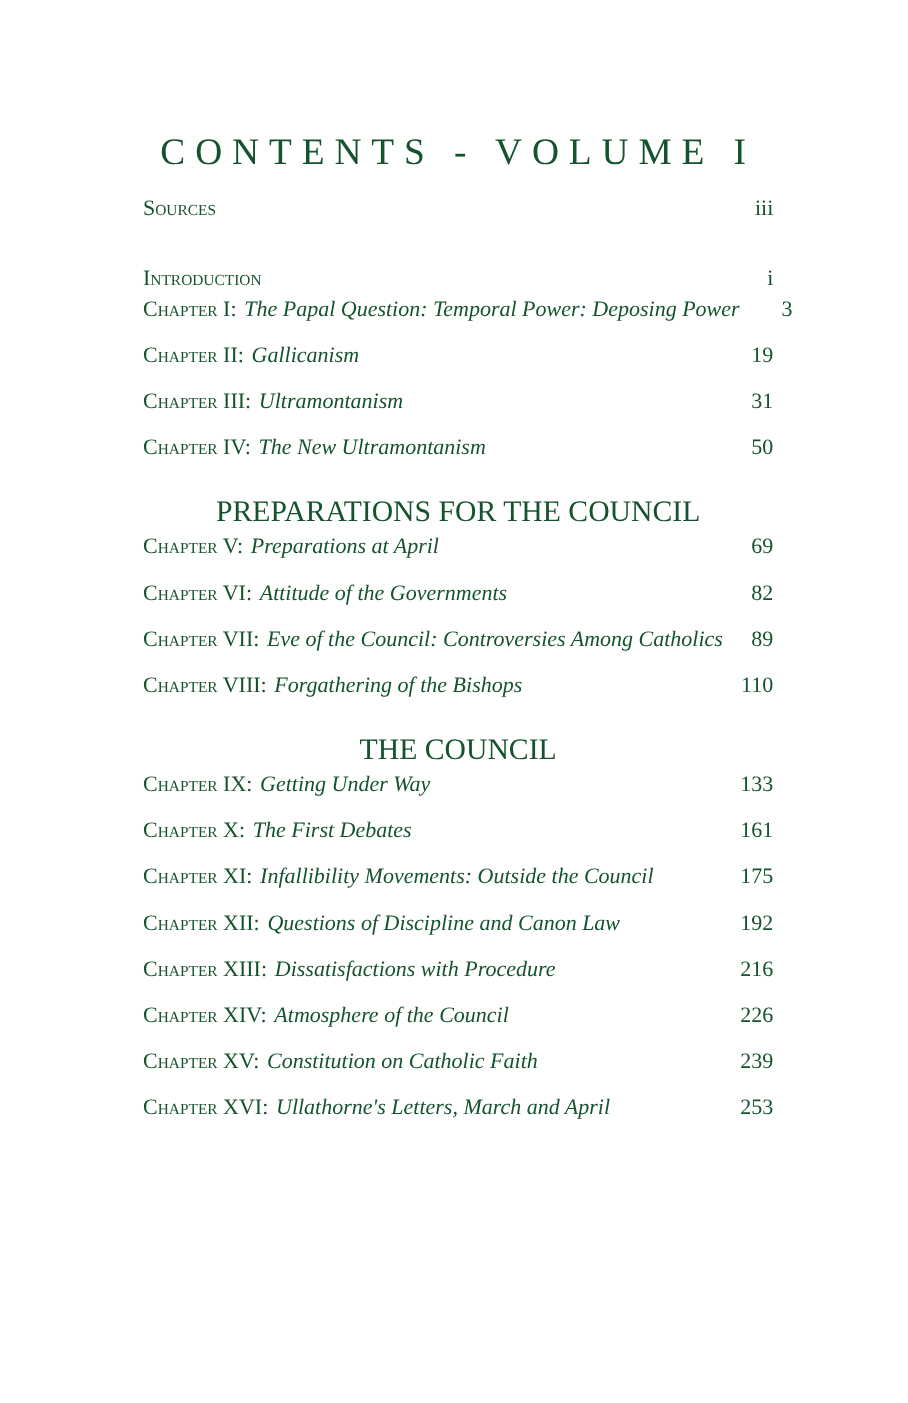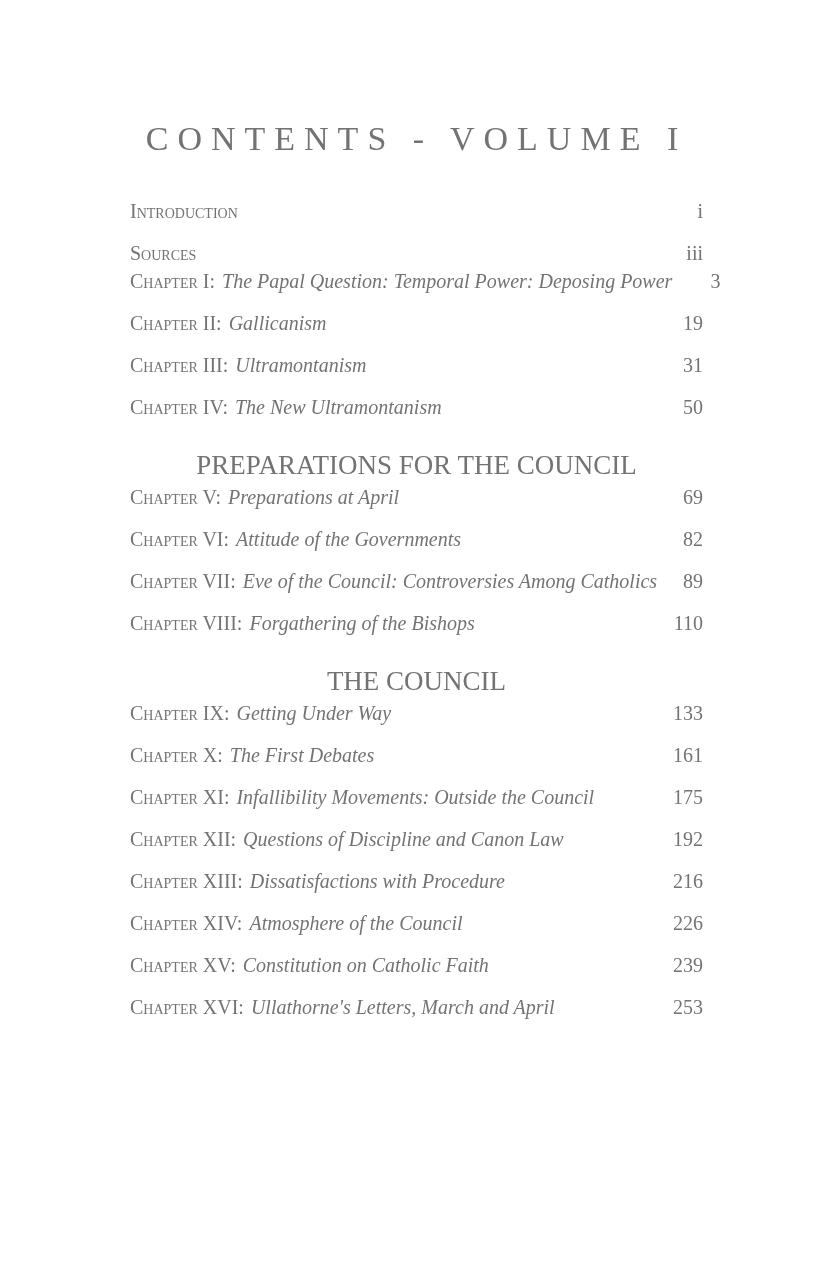--- a/index.html
+++ b/index.html
@@ -5,21 +5,21 @@
   html, body {
     margin: 0;
     padding: 0;
     background: #ffffff;
   }
   .page {
     position: relative;
     width: 825px;
     height: 1021px;
     background: #ffffff;
-    color: #737373;
+    color: #14532d;
     font-family: "Liberation Serif", serif;
     overflow: hidden;
     box-sizing: border-box;
   }
   .content {
     position: absolute;
     left: 130px;
     right: 122px;
     top: 0;
     display: flex;
@@ -81,27 +81,27 @@
   }
 </style>
 </head>
 <body>
 
 <div class="page">
   <div class="content">
 
     <div class="toc-title">CONTENTS - VOLUME I</div>
 
+    <div class="toc-row">
+      <span class="entry-label sc">Sources</span>
+      <span class="page-num">iii</span>
+    </div>
     <div class="toc-row after-title">
       <span class="entry-label sc">Introduction</span>
       <span class="page-num">i</span>
-    </div>
-    <div class="toc-row">
-      <span class="entry-label sc">Sources</span>
-      <span class="page-num">iii</span>
     </div>
 
 
     <div class="toc-row after-heading">
       <span class="entry-label"><span class="chapter-label">Chapter I:</span><span class="chapter-title">The Papal Question: Temporal Power: Deposing Power</span></span>
       <span class="page-num">3</span>
     </div>
     <div class="toc-row">
       <span class="entry-label"><span class="chapter-label">Chapter II:</span><span class="chapter-title">Gallicanism</span></span>
       <span class="page-num">19</span>

